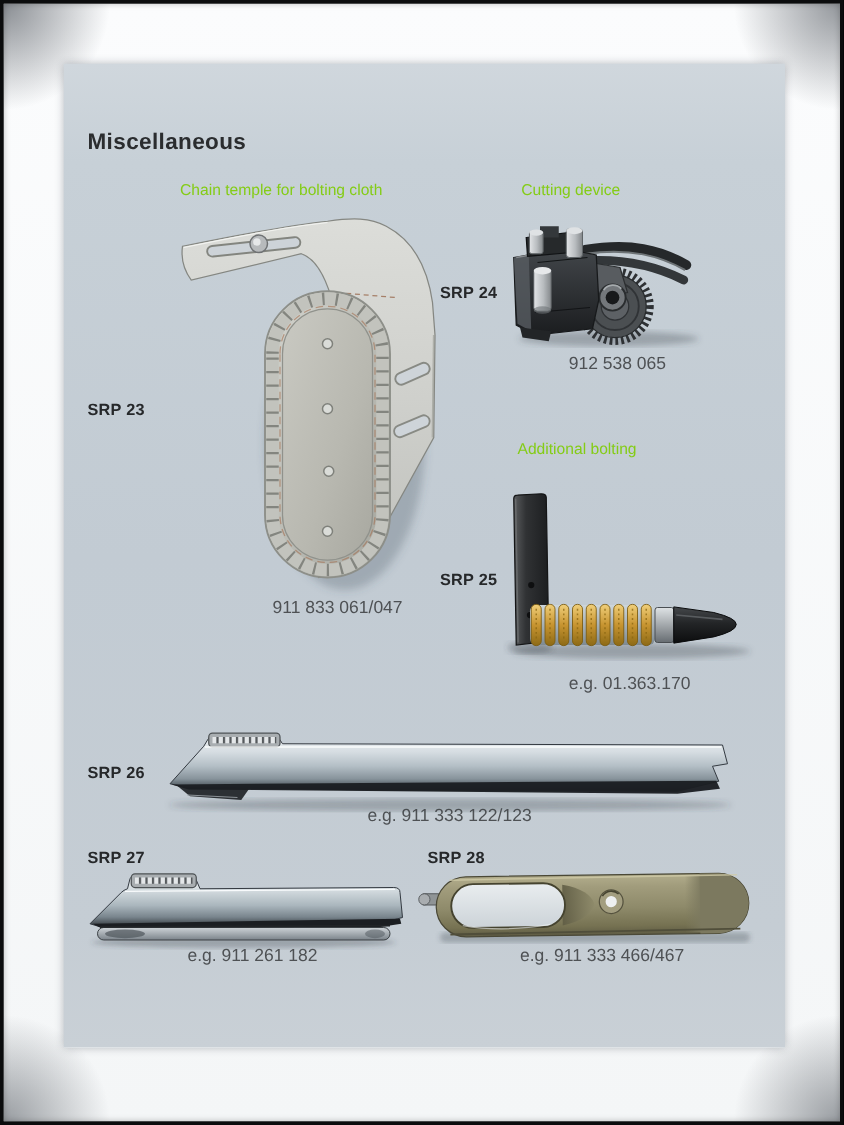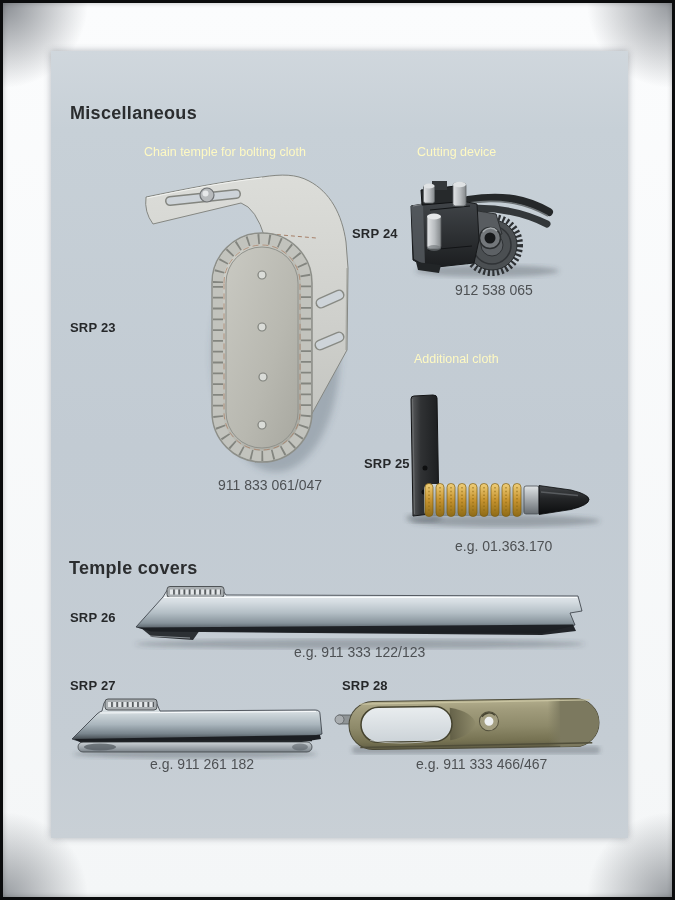--- a/index.html
+++ b/index.html
@@ -12,41 +12,40 @@
       radial-gradient(circle at 0% 100%, rgba(62,68,76,.50), rgba(62,68,76,0) 85px),
       radial-gradient(circle at 100% 100%, rgba(62,68,76,.50), rgba(62,68,76,0) 85px),
       linear-gradient(180deg,#fbfcfd,#f4f6f7);
     box-shadow:inset 0 0 5px rgba(0,0,0,.25);}
   .page{position:absolute;left:51px;top:51px;width:577px;height:787px;
     background:linear-gradient(180deg,#d0d7dd 0%,#c7d0d7 10%,#c2cbd3 50%,#c5cdd4 88%,#c9d0d6 100%);
     box-shadow:0 0 7px rgba(40,50,60,.35);}
   .txt{position:absolute;white-space:nowrap;}
   .h1{font-size:18px;font-weight:bold;color:#2b2d2f;letter-spacing:.3px;}
   .srp{font-size:13px;font-weight:bold;color:#26282a;letter-spacing:.2px;}
-  .cap{font-size:12.5px;color:#fef9c3;}
+  .cap{font-size:12.5px;color:#84cc16;}
   .part{font-size:14px;color:#4e5154;}
   .illus{position:absolute;}
 </style>
 </head>
 <body>
 
 <div id="app">
   <div class="frame"></div>
   <div class="page"></div>
 
   <div class="txt h1" style="left:70px;top:103px">Miscellaneous</div>
-  <div class="txt h1" style="left:69px;top:558px">Temple covers</div>
 
   <div class="txt cap" style="left:144px;top:145px">Chain temple for bolting cloth</div>
   <div class="txt cap" style="left:417px;top:145px">Cutting device</div>
-  <div class="txt cap" style="left:414px;top:352px">Additional cloth</div>
+  <div class="txt cap" style="left:414px;top:352px">Additional bolting</div>
 
   <div class="txt srp" style="left:70px;top:320px">SRP 23</div>
   <div class="txt srp" style="left:352px;top:226px">SRP 24</div>
-  <div class="txt srp" style="left:364px;top:456px">SRP 25</div>
+  <div class="txt srp" style="left:352px;top:456px">SRP 25</div>
   <div class="txt srp" style="left:70px;top:610px">SRP 26</div>
   <div class="txt srp" style="left:70px;top:678px">SRP 27</div>
   <div class="txt srp" style="left:342px;top:678px">SRP 28</div>
 
   <div class="txt part" style="left:218px;top:477px">911 833 061/047</div>
   <div class="txt part" style="left:455px;top:282px">912 538 065</div>
   <div class="txt part" style="left:455px;top:538px">e.g. 01.363.170</div>
   <div class="txt part" style="left:294px;top:644px">e.g. 911 333 122/123</div>
   <div class="txt part" style="left:150px;top:756px">e.g. 911 261 182</div>
   <div class="txt part" style="left:416px;top:756px">e.g. 911 333 466/467</div>

